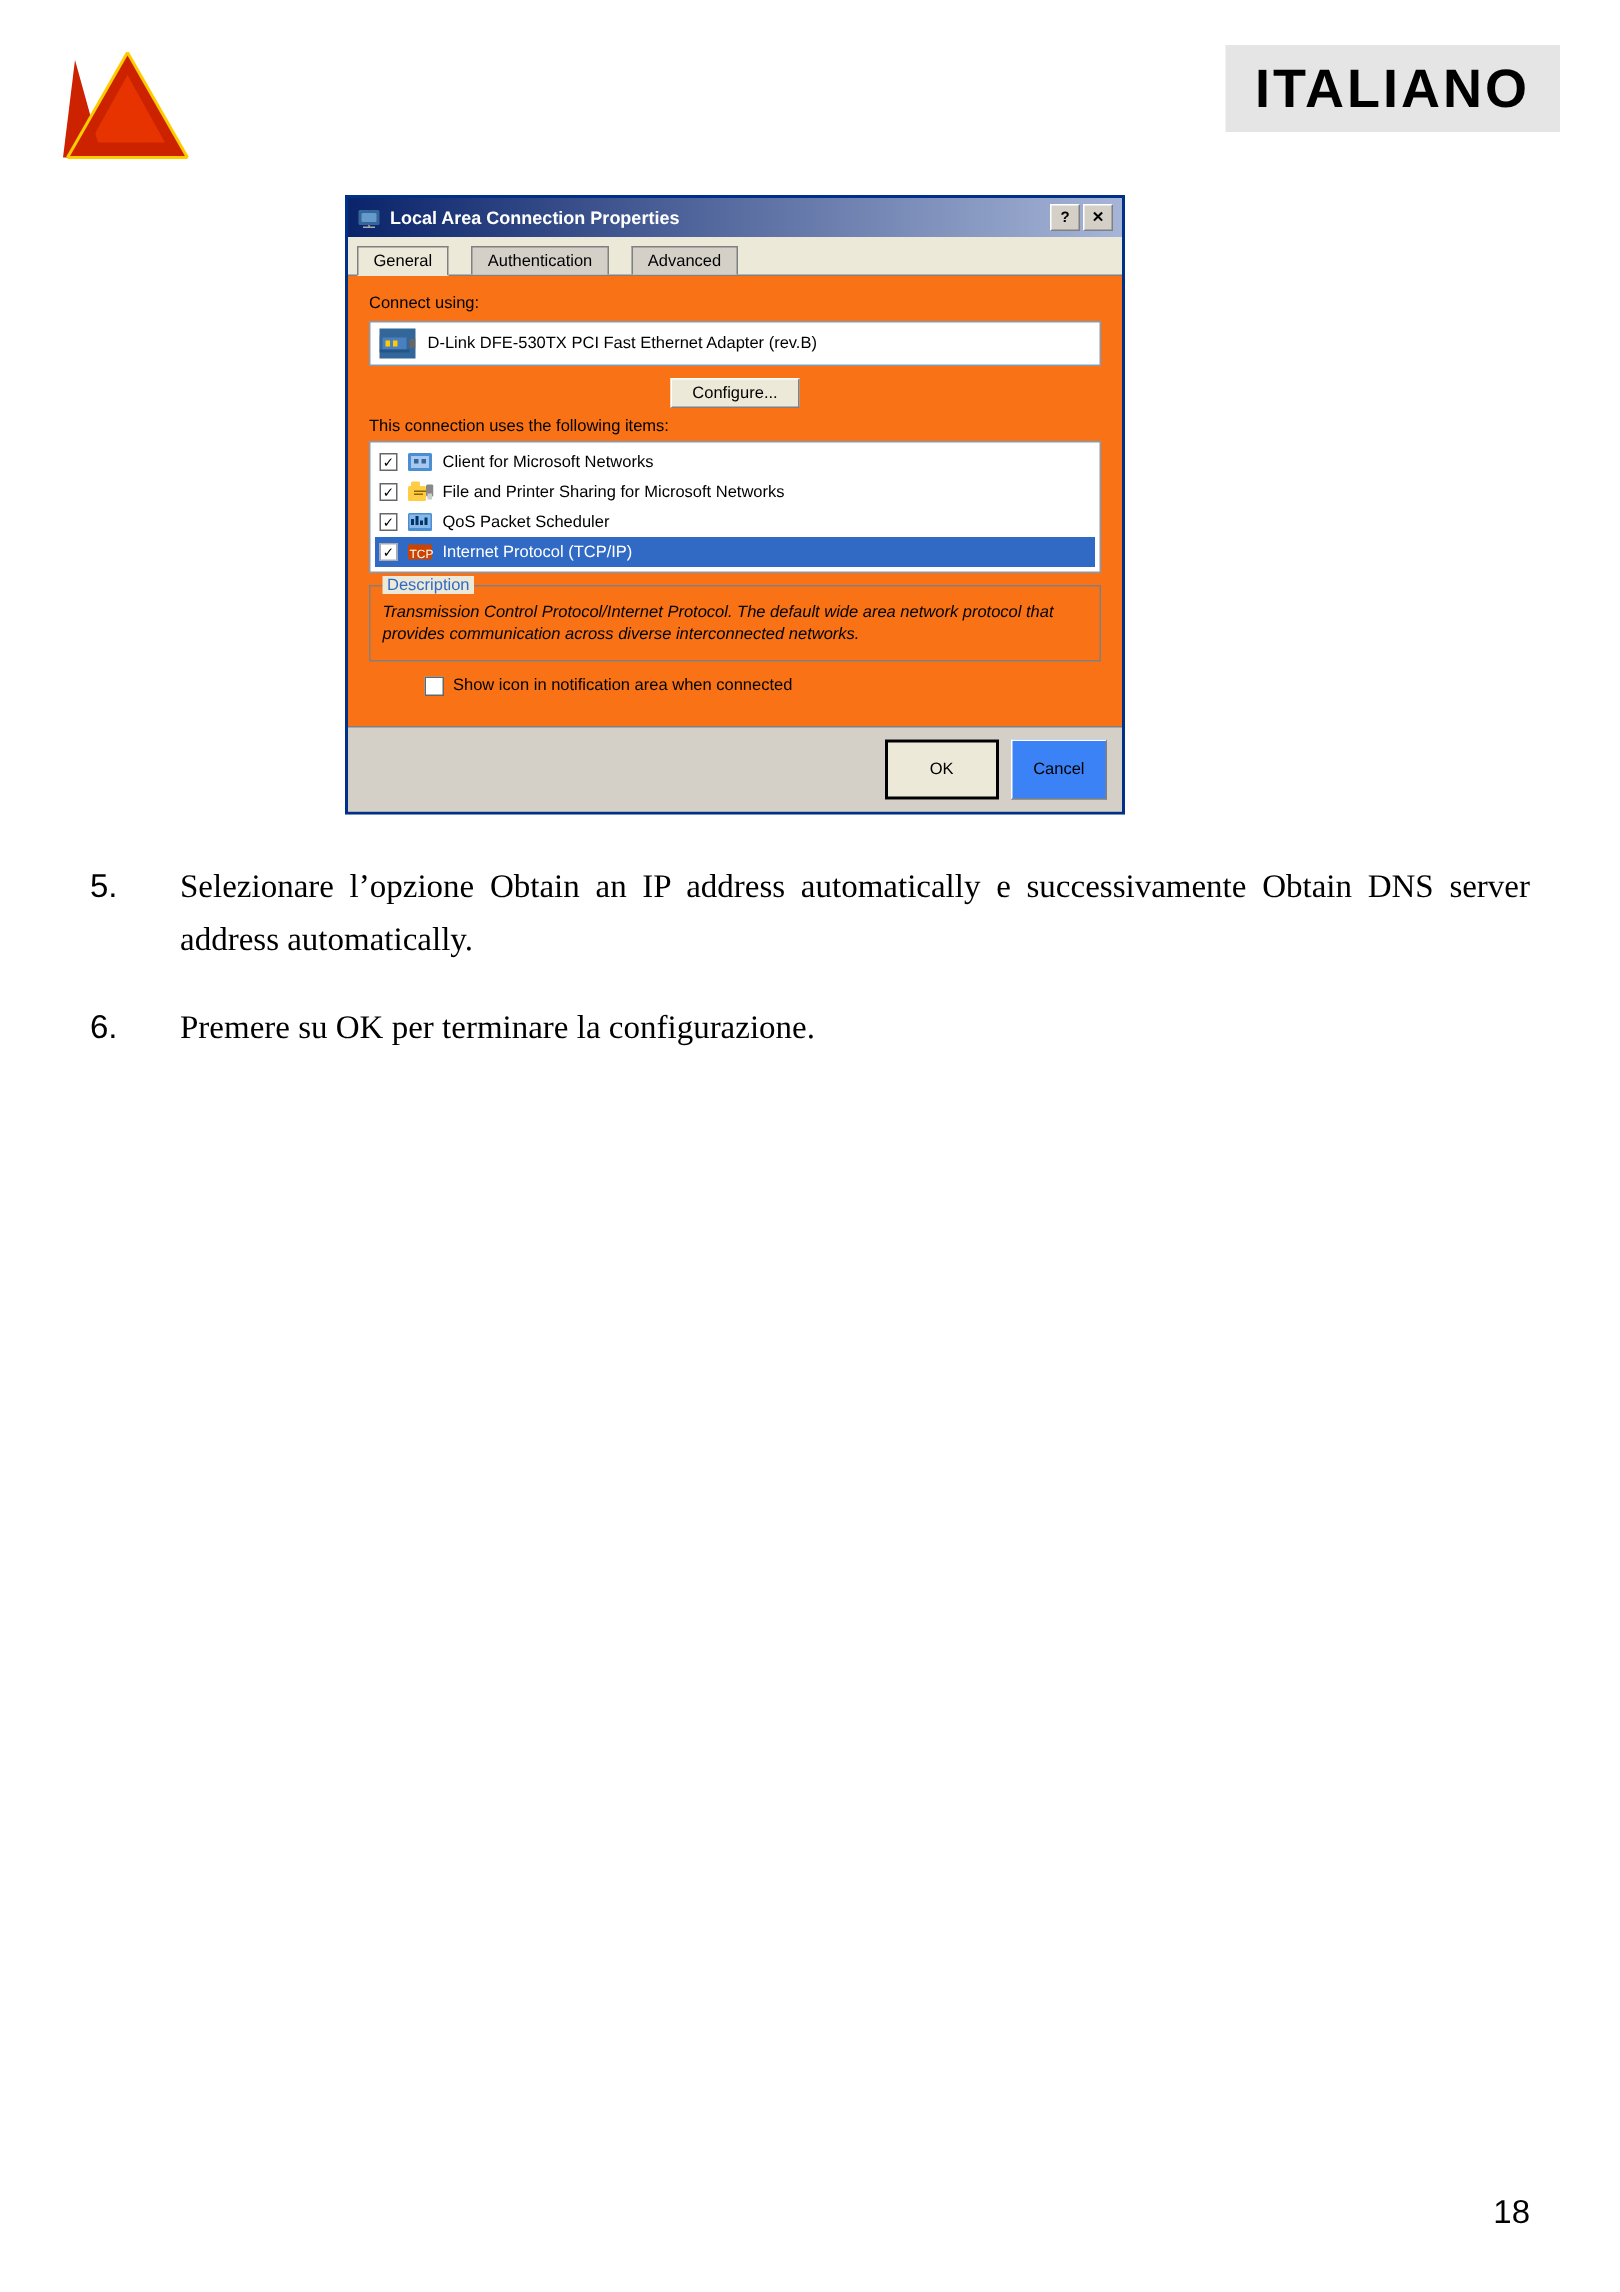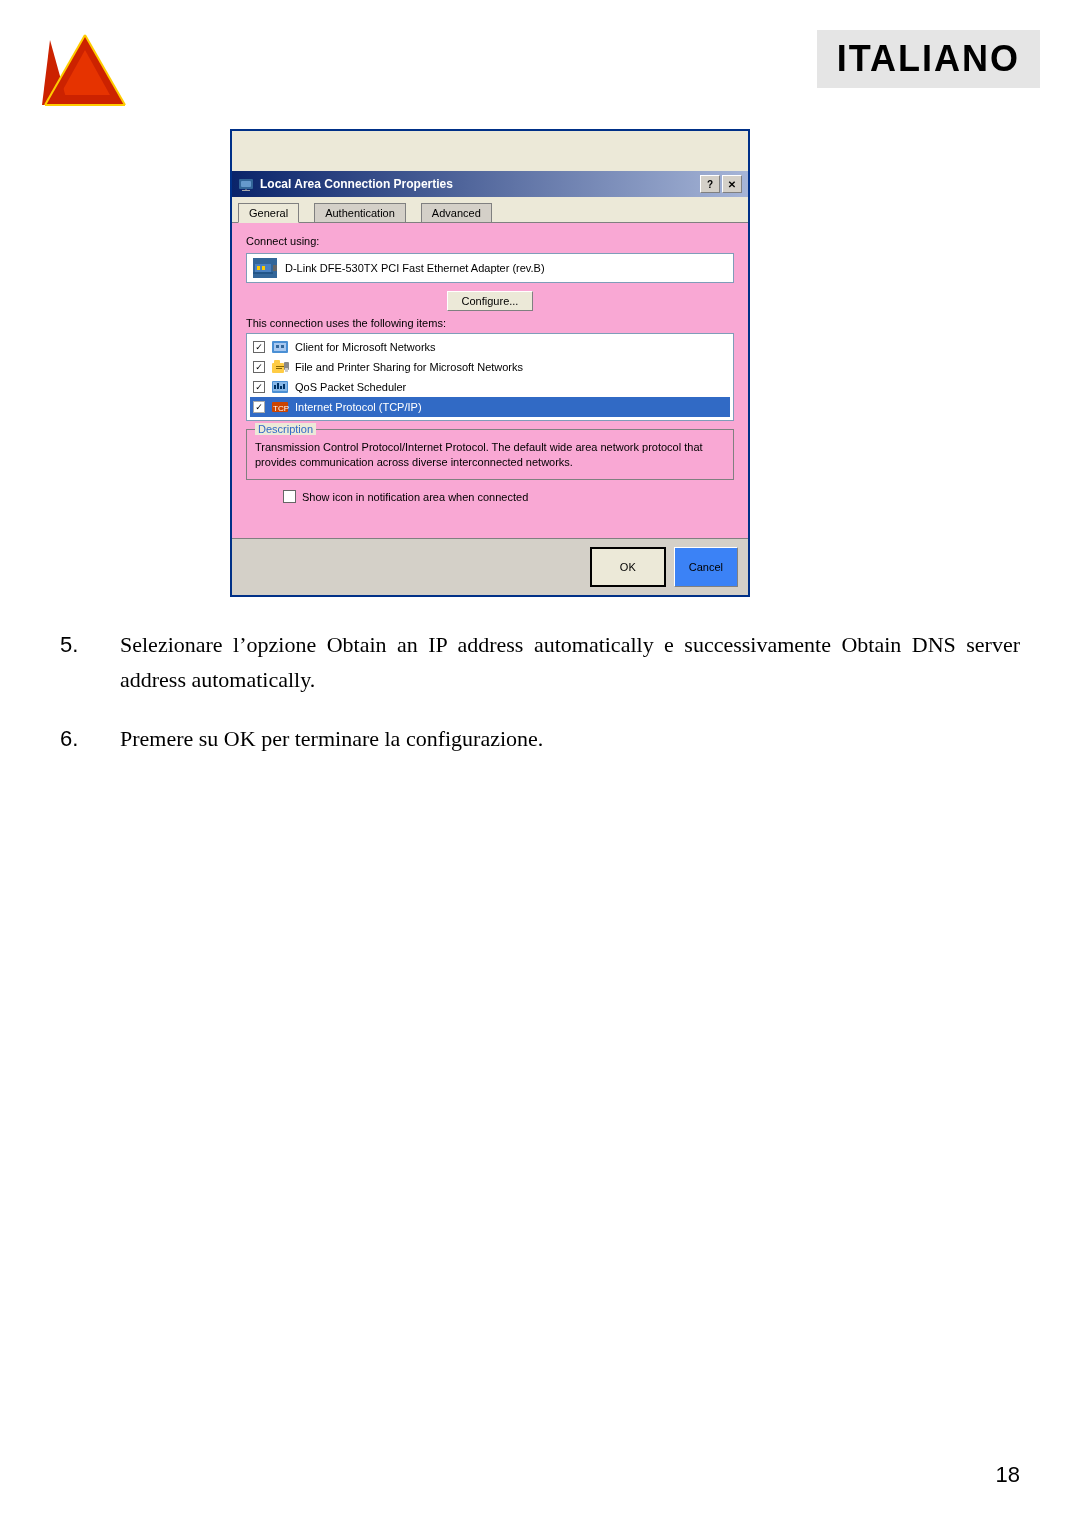--- a/index.html
+++ b/index.html
@@ -51,21 +51,20 @@
 
     .dialog-titlebar {
       background: linear-gradient(to right, #0a246a, #a6b5d7);
       color: white;
       padding: 4px 6px;
       display: flex;
       align-items: center;
       justify-content: space-between;
       font-size: 12px;
       font-weight: bold;
-      margin-top: 40px;
     }
 
     .dialog-titlebar-left {
       display: flex;
       align-items: center;
       gap: 6px;
     }
 
     .titlebar-icon {
       width: 16px;
@@ -125,21 +124,21 @@
       background: #ece9d8;
       border-bottom: 1px solid #ece9d8;
       margin-bottom: -1px;
       z-index: 1;
       position: relative;
     }
 
     
     .dialog-content {
       padding: 12px 14px;
-      background: #f9a8d4;
+      background: #f97316;
     }
 
     .section-label {
       font-size: 11px;
       font-family: Tahoma, Arial, sans-serif;
       margin-bottom: 6px;
     }
 
     
     .adapter-row {
@@ -266,28 +265,29 @@
       font-size: 11px;
       font-family: Tahoma, Arial, sans-serif;
       color: #316ac5;
     }
 
     .description-text {
       font-size: 11px;
       font-family: Tahoma, Arial, sans-serif;
       line-height: 1.4;
       margin-top: 4px;
+      font-style: italic;
     }
 
     
     .checkbox-row {
       display: flex;
-      align-items: flex-end;
+      align-items: center;
       gap: 6px;
-      margin-bottom: 23px;
+      margin-bottom: 8px;
       font-size: 11px;
       font-family: Tahoma, Arial, sans-serif;
       padding-left: 37px;
     }
 
     
     .dialog-bottom {
       background: #d4d0c8;
       border-top: 1px solid #808080;
       padding: 8px 10px;

